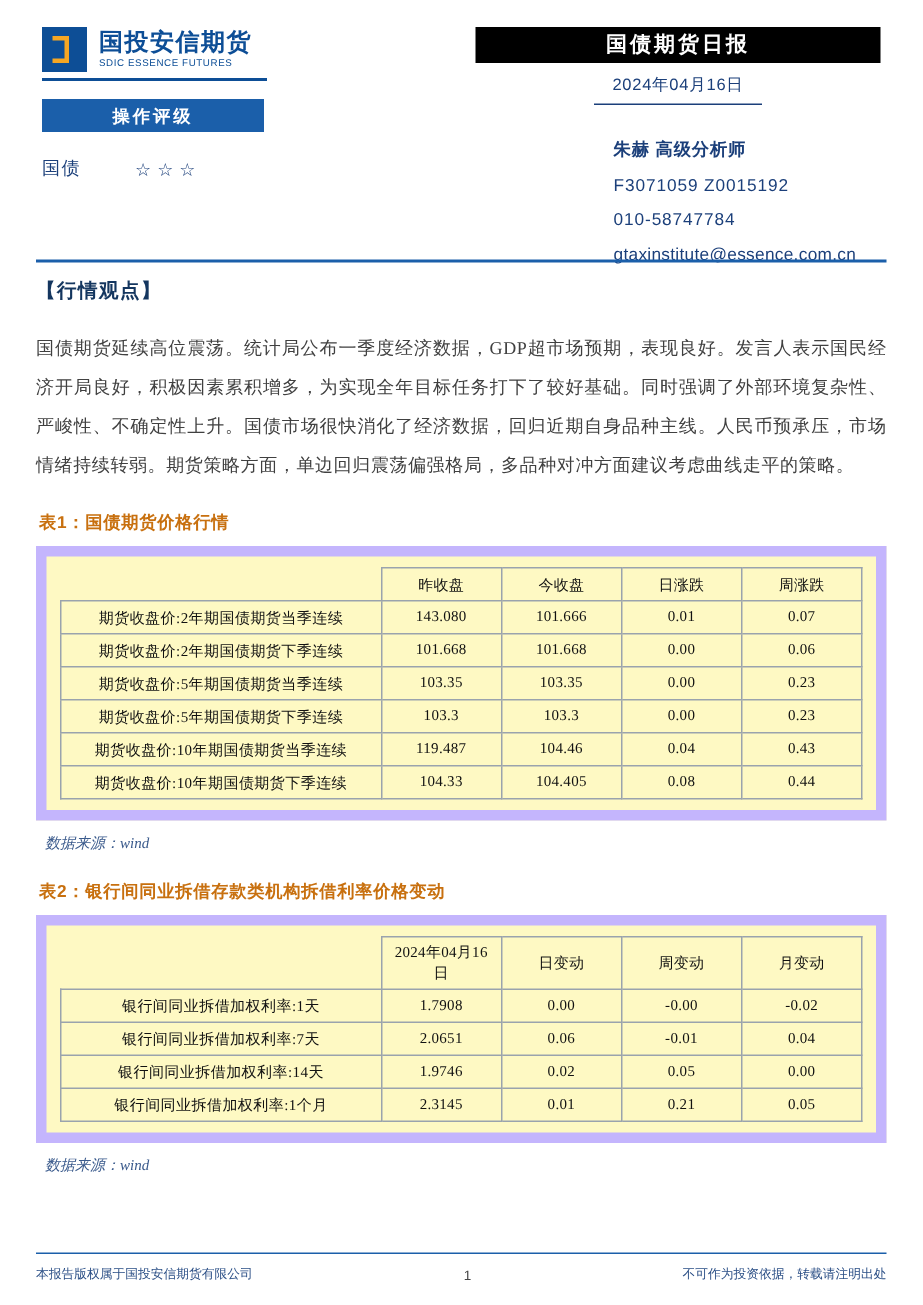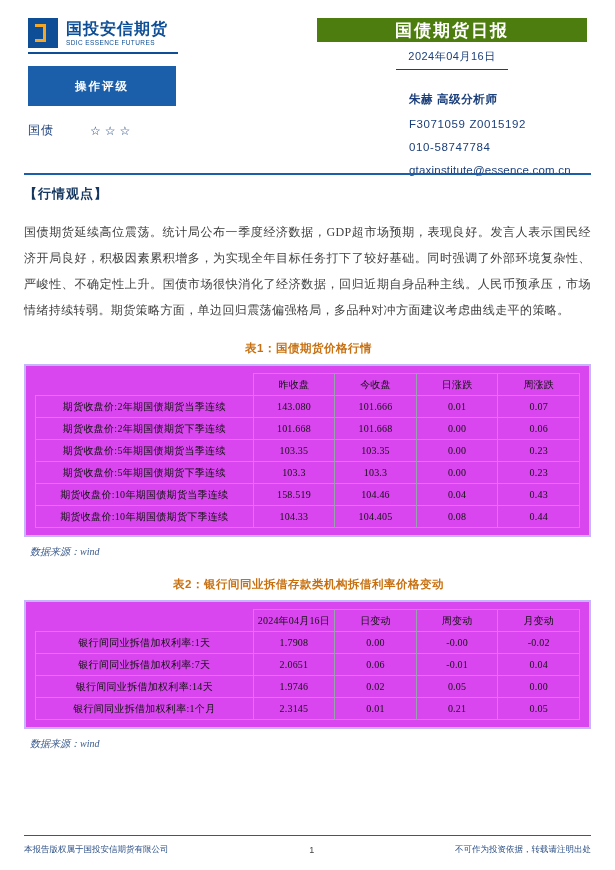--- a/index.html
+++ b/index.html
@@ -70,21 +70,21 @@
   .logo-underline {
     width: 150px;
     height: 2px;
     background: #0d4e96;
     margin-top: 4px;
   }
 
   .badge-rating {
     margin-top: 12px;
     width: 148px;
-    height: 40px;
+    height: 22px;
     background: #1b5faa;
     color: #ffffff;
     font-family: "Liberation Sans", sans-serif;
     font-size: 11.5px;
     font-weight: bold;
     letter-spacing: 2px;
     display: flex;
     align-items: center;
     justify-content: center;
   }
@@ -104,24 +104,24 @@
   
   .header-right {
     position: absolute;
     right: 28px;
     top: 18px;
     width: 270px;
     text-align: center;
   }
   .title-banner {
     height: 24px;
-    background: #4d7c0f;
+    background: #000000;
     color: #ffffff;
     font-family: "Liberation Sans", sans-serif;
-    font-size: 17px;
+    font-size: 14px;
     font-weight: bold;
     letter-spacing: 2px;
     display: flex;
     align-items: center;
     justify-content: center;
   }
   .report-date {
     margin-top: 7px;
     font-size: 11px;
     color: #1b3f7a;
@@ -182,26 +182,25 @@
     margin: 0 0 18px 0;
   }
 
   .table-caption {
     font-family: "Liberation Sans", sans-serif;
     font-size: 11.5px;
     font-weight: bold;
     color: #c8700f;
     margin: 6px 0 8px 2px;
     letter-spacing: 0.5px;
-    text-align: center;
   }
   .table-wrap {
-    border: 2px solid #c4b5fd;
+    border: 7px solid #c4b5fd;
     padding: 7px 9px;
-    background: #d946ef;
+    background: #fef9c3;
     box-sizing: border-box;
   }
   table.data {
     width: 100%;
     border-collapse: collapse;
     font-size: 10px;
     font-family: "Liberation Serif", serif;
   }
   table.data th, table.data td {
     border: 1px solid #9aa3ad;
@@ -343,21 +342,21 @@
               </tr>
               <tr>
                 <td class="rowlabel">期货收盘价:5年期国债期货下季连续</td>
                 <td>103.3</td>
                 <td>103.3</td>
                 <td>0.00</td>
                 <td>0.23</td>
               </tr>
               <tr>
                 <td class="rowlabel">期货收盘价:10年期国债期货当季连续</td>
-                <td>158.519</td>
+                <td>119.487</td>
                 <td>104.46</td>
                 <td>0.04</td>
                 <td>0.43</td>
               </tr>
               <tr>
                 <td class="rowlabel">期货收盘价:10年期国债期货下季连续</td>
                 <td>104.33</td>
                 <td>104.405</td>
                 <td>0.08</td>
                 <td>0.44</td>

